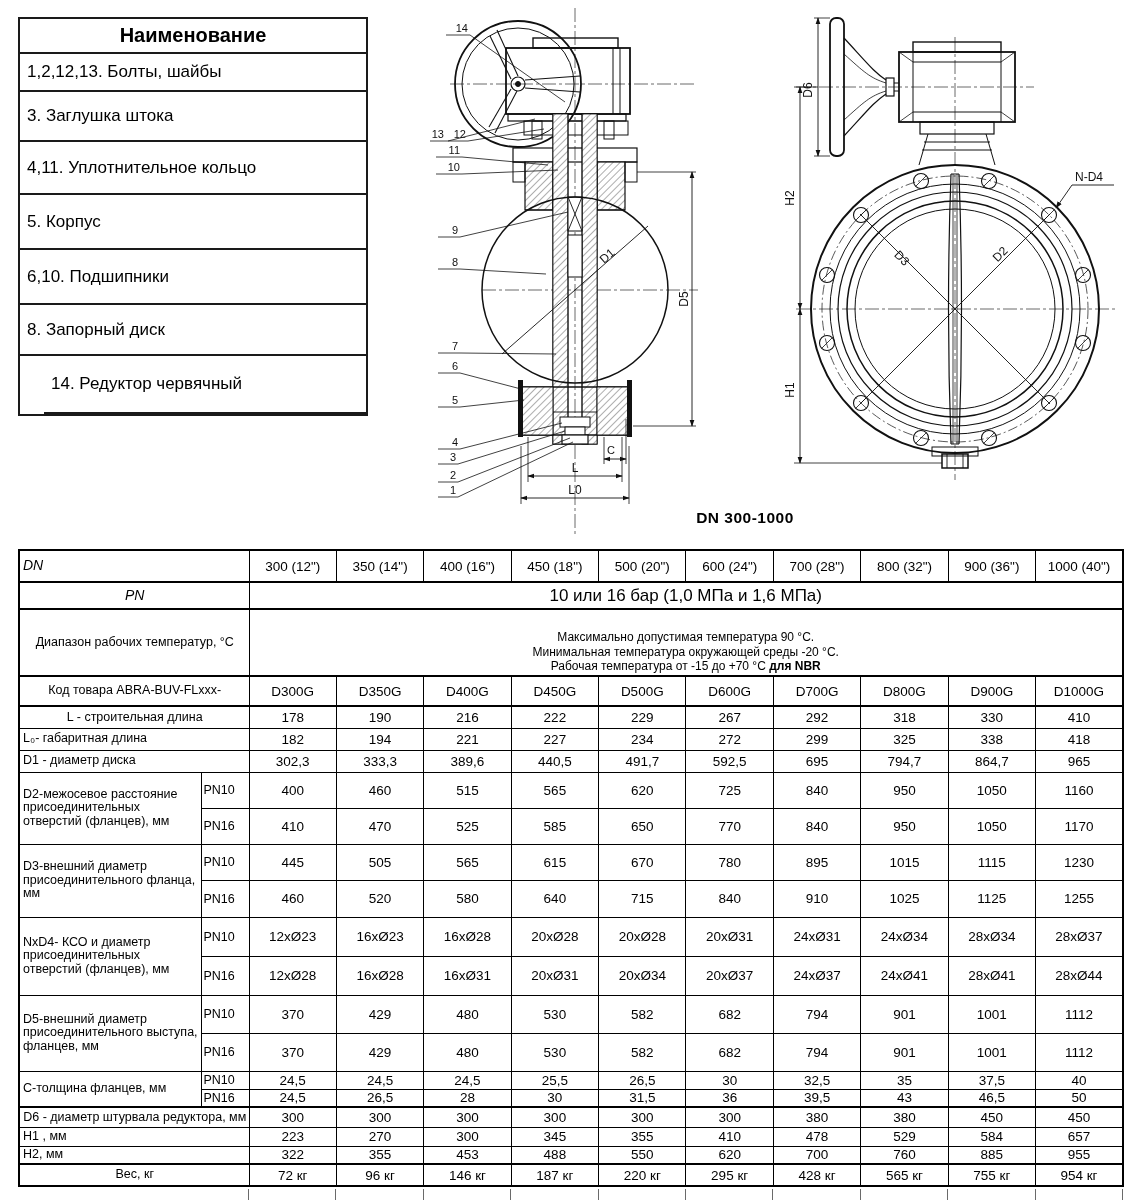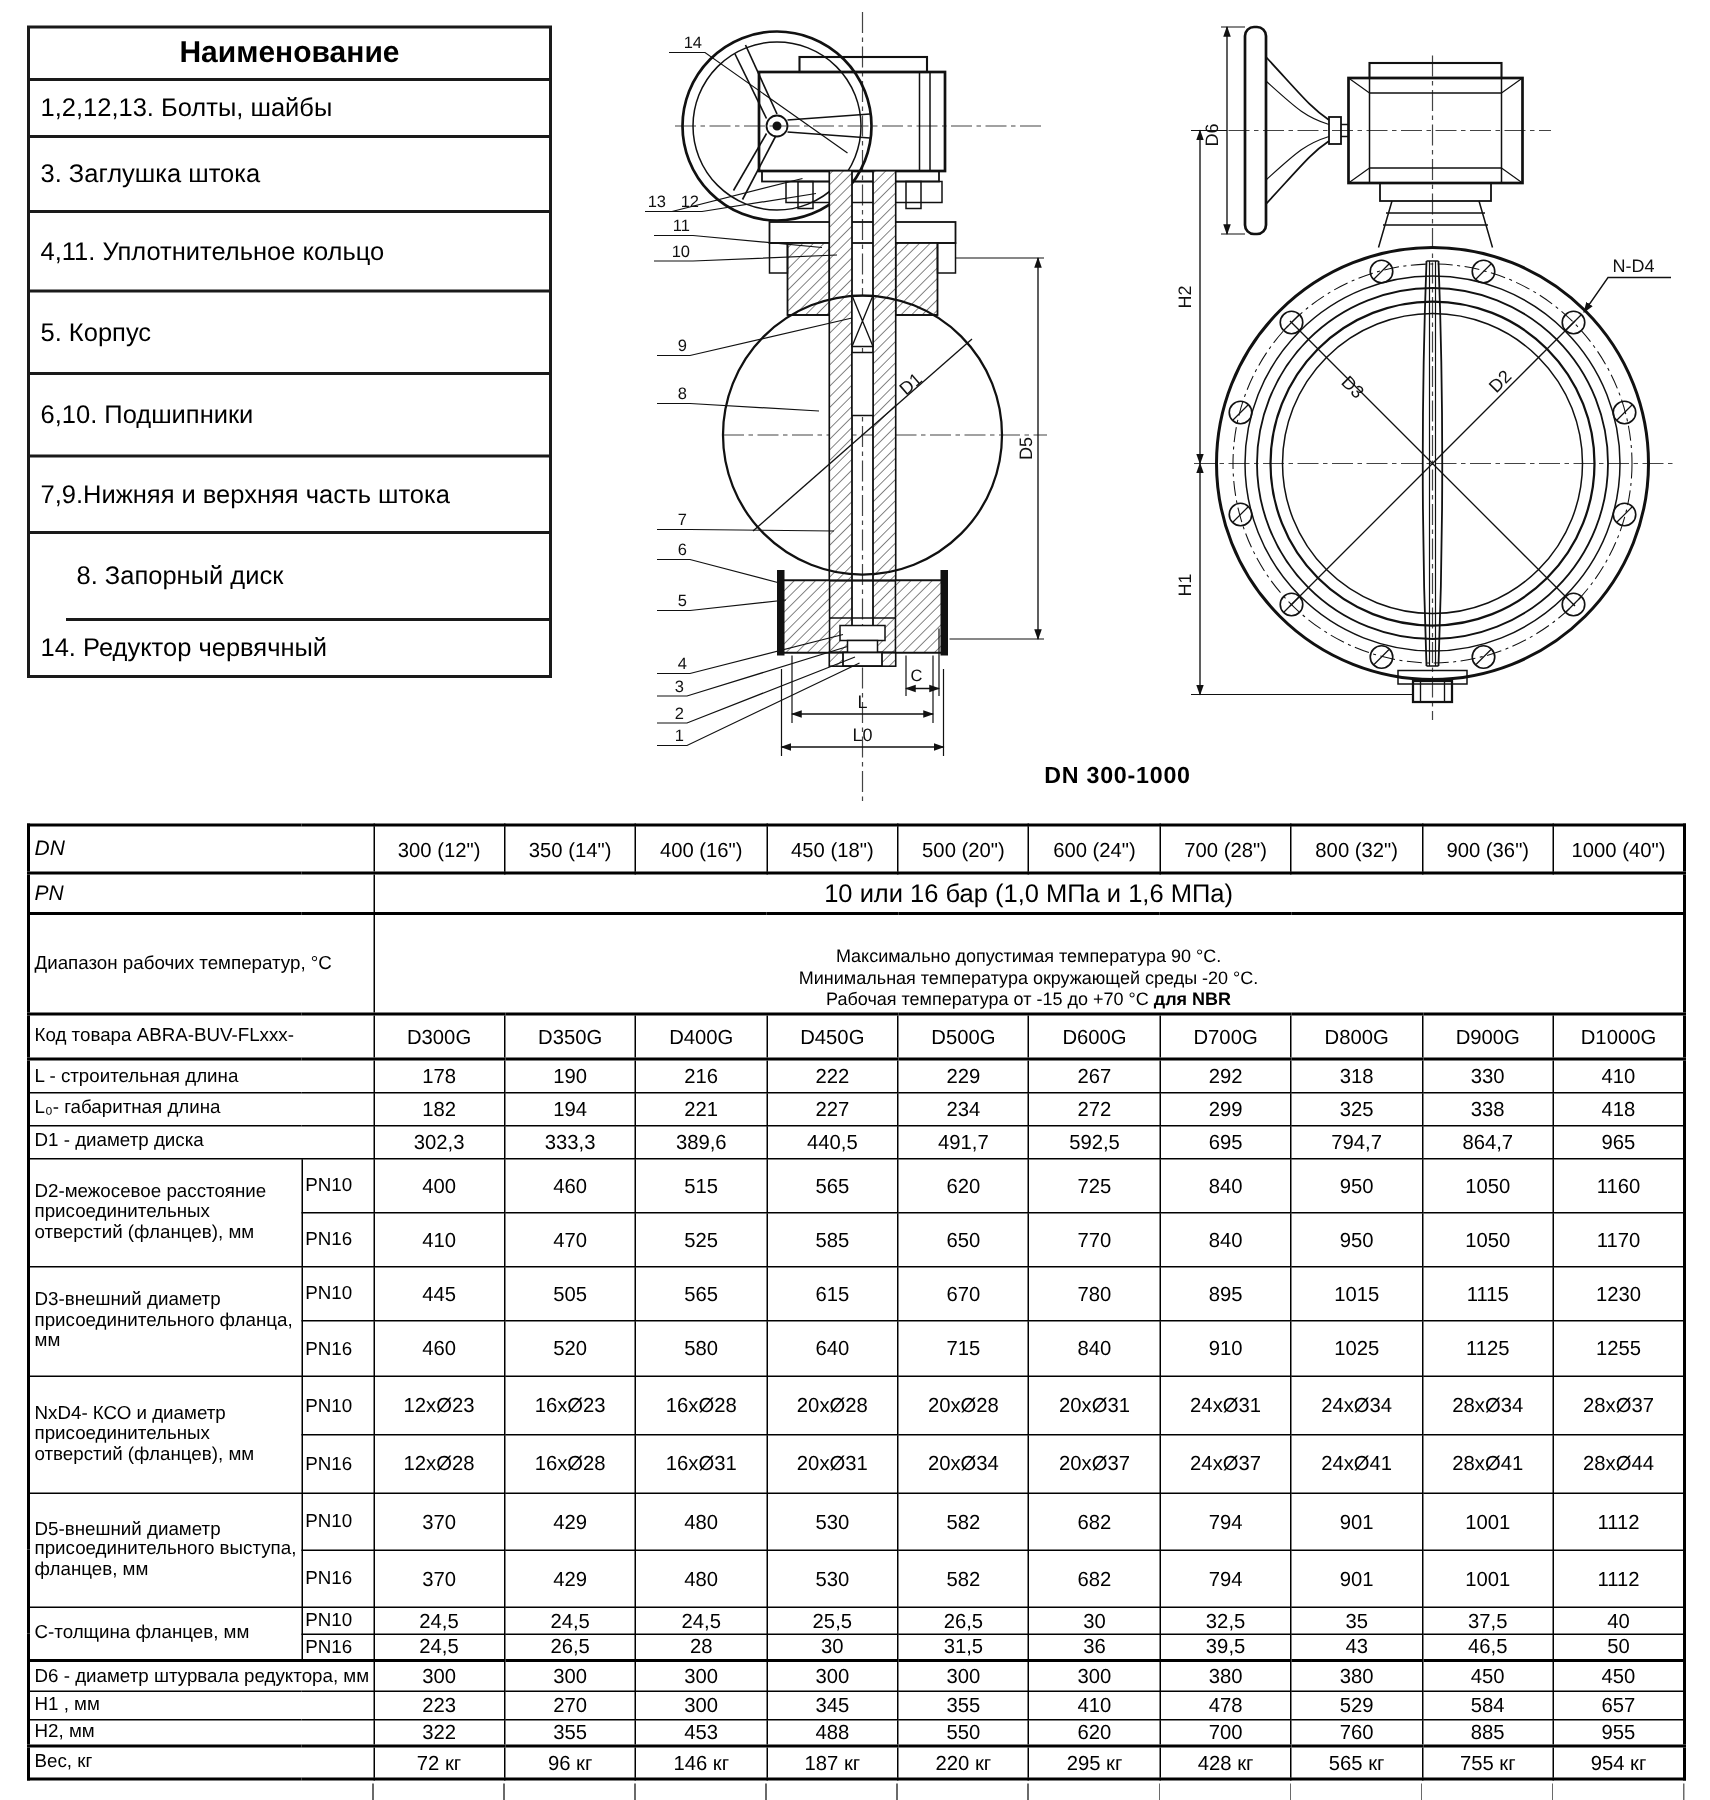--- a/index.html
+++ b/index.html
@@ -25,21 +25,21 @@
   .sec-svg  { position:absolute; left:398px; top:2px; }
   .front-svg{ position:absolute; left:772px; top:2px; }
   .caption  { position:absolute; left:655px; top:509px; width:180px; text-align:center;
               font-size:15.5px; font-weight:bold; letter-spacing:0.5px; }
   svg text { font-family:"Liberation Sans", sans-serif; fill:#111; }
 
   
   .spec { position:absolute; left:18px; top:549px; width:1104px; border-collapse:collapse;
           table-layout:fixed; border:2px solid #000; }
   .spec td { border:1px solid #000; overflow:hidden; }
-  .spec tr.t2 > td { border-top-width:2px; }
+  .spec tr.t2 > td { border-top-width:2px;text-align:center; }
   .lbl { font-size:12.5px; line-height:13.5px; padding:1px 2px 1px 3px; vertical-align:middle; }
   .lbl.ind { font-size:14px;font-style:italic; }
   .pnc { font-size:12.5px; padding-left:2px; vertical-align:middle; }
   .v   { font-size:13.5px; text-align:center; vertical-align:middle; padding:0 1px; }
   .spanv { font-size:17px; text-align:center; vertical-align:middle; }
   .tempc { font-size:12px; line-height:14.5px; text-align:center; vertical-align:top; padding-top:20px; }
   .b { font-weight:bold; }
 
   .stub-lines { position:absolute; left:248px; top:1189px; width:875px; height:11px;
     background:repeating-linear-gradient(to right, #6a6a6a 0 1px, transparent 1px 87.4px); }
@@ -50,21 +50,20 @@
 <div class="page">
 
   <div class="plist">
     <div class="plist-header">Наименование</div>
     <div class="plist-items">
         <div class="plist-item">1,2,12,13. Болты, шайбы</div>
         <div class="plist-item">3. Заглушка штока</div>
         <div class="plist-item">4,11. Уплотнительное кольцо</div>
         <div class="plist-item">5. Корпус</div>
         <div class="plist-item">6,10. Подшипники</div>
-        <div class="plist-item">7,9.Нижняя и верхняя часть штока</div>
         <div class="plist-item">8. Запорный диск</div>
         <div class="plist-item">14. Редуктор червячный</div>
       </div>
   </div>
 
   <svg class="sec-svg" width="372" height="540" viewBox="0 0 372 540">
     <defs>
       <pattern id="h1" patternUnits="userSpaceOnUse" width="5" height="5" patternTransform="rotate(45)">
         <rect width="5" height="5" fill="#fff"></rect>
         <line x1="0" y1="0" x2="0" y2="5" stroke="#333" stroke-width="0.8"></line>

